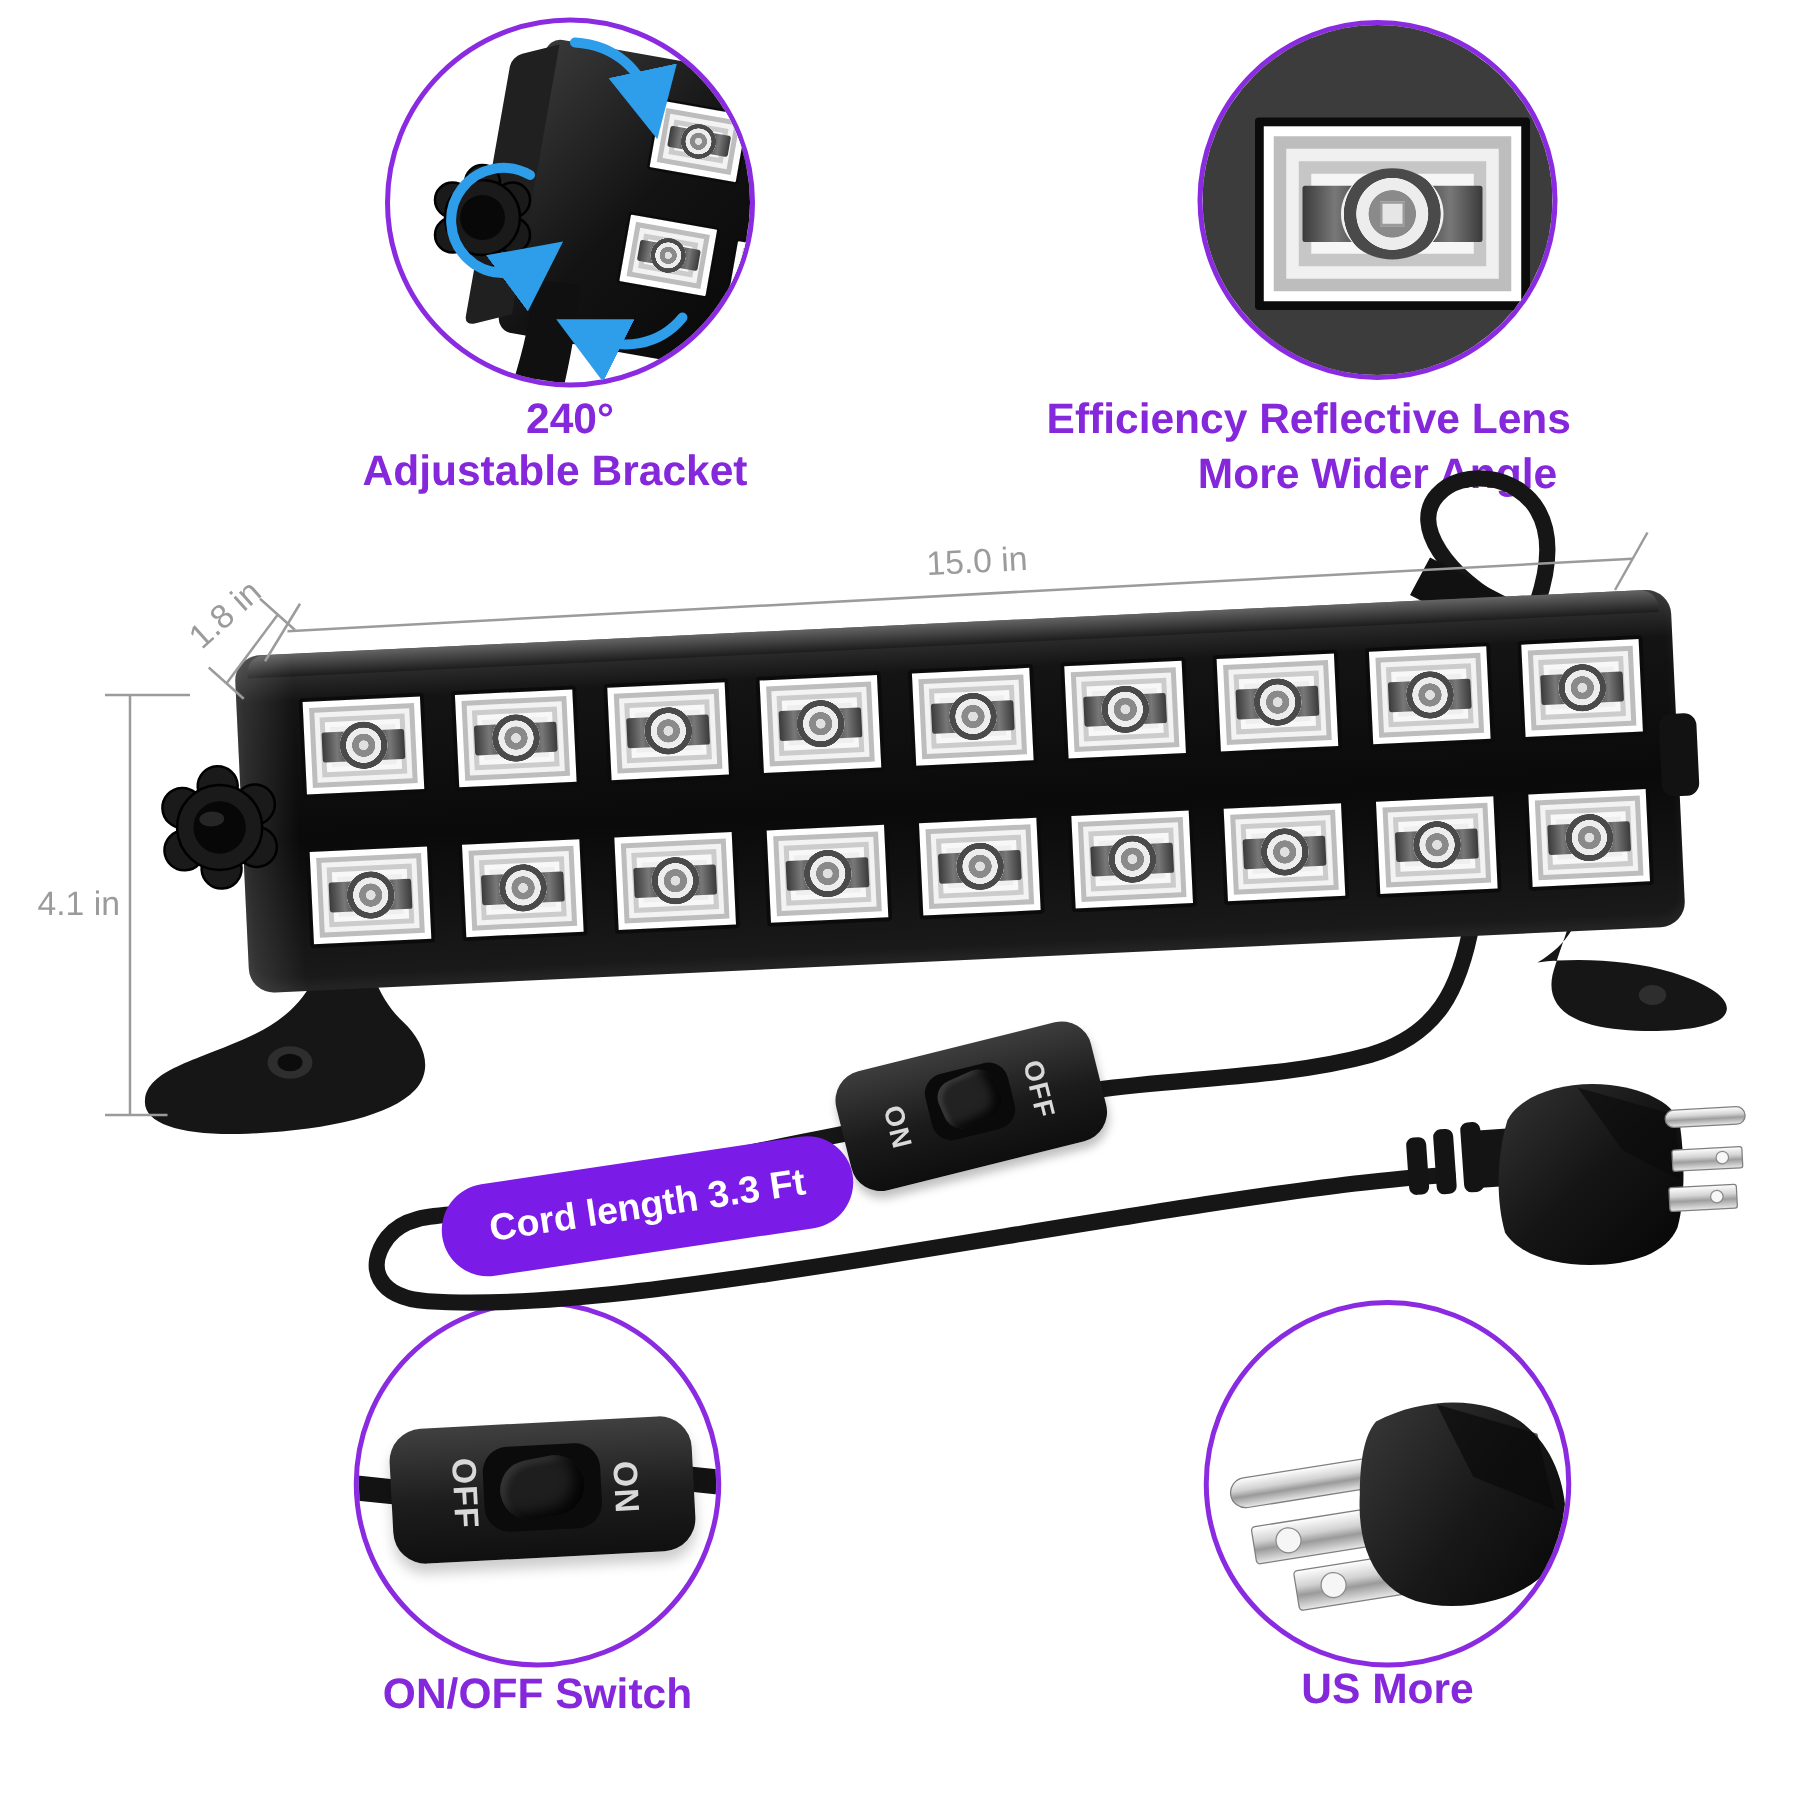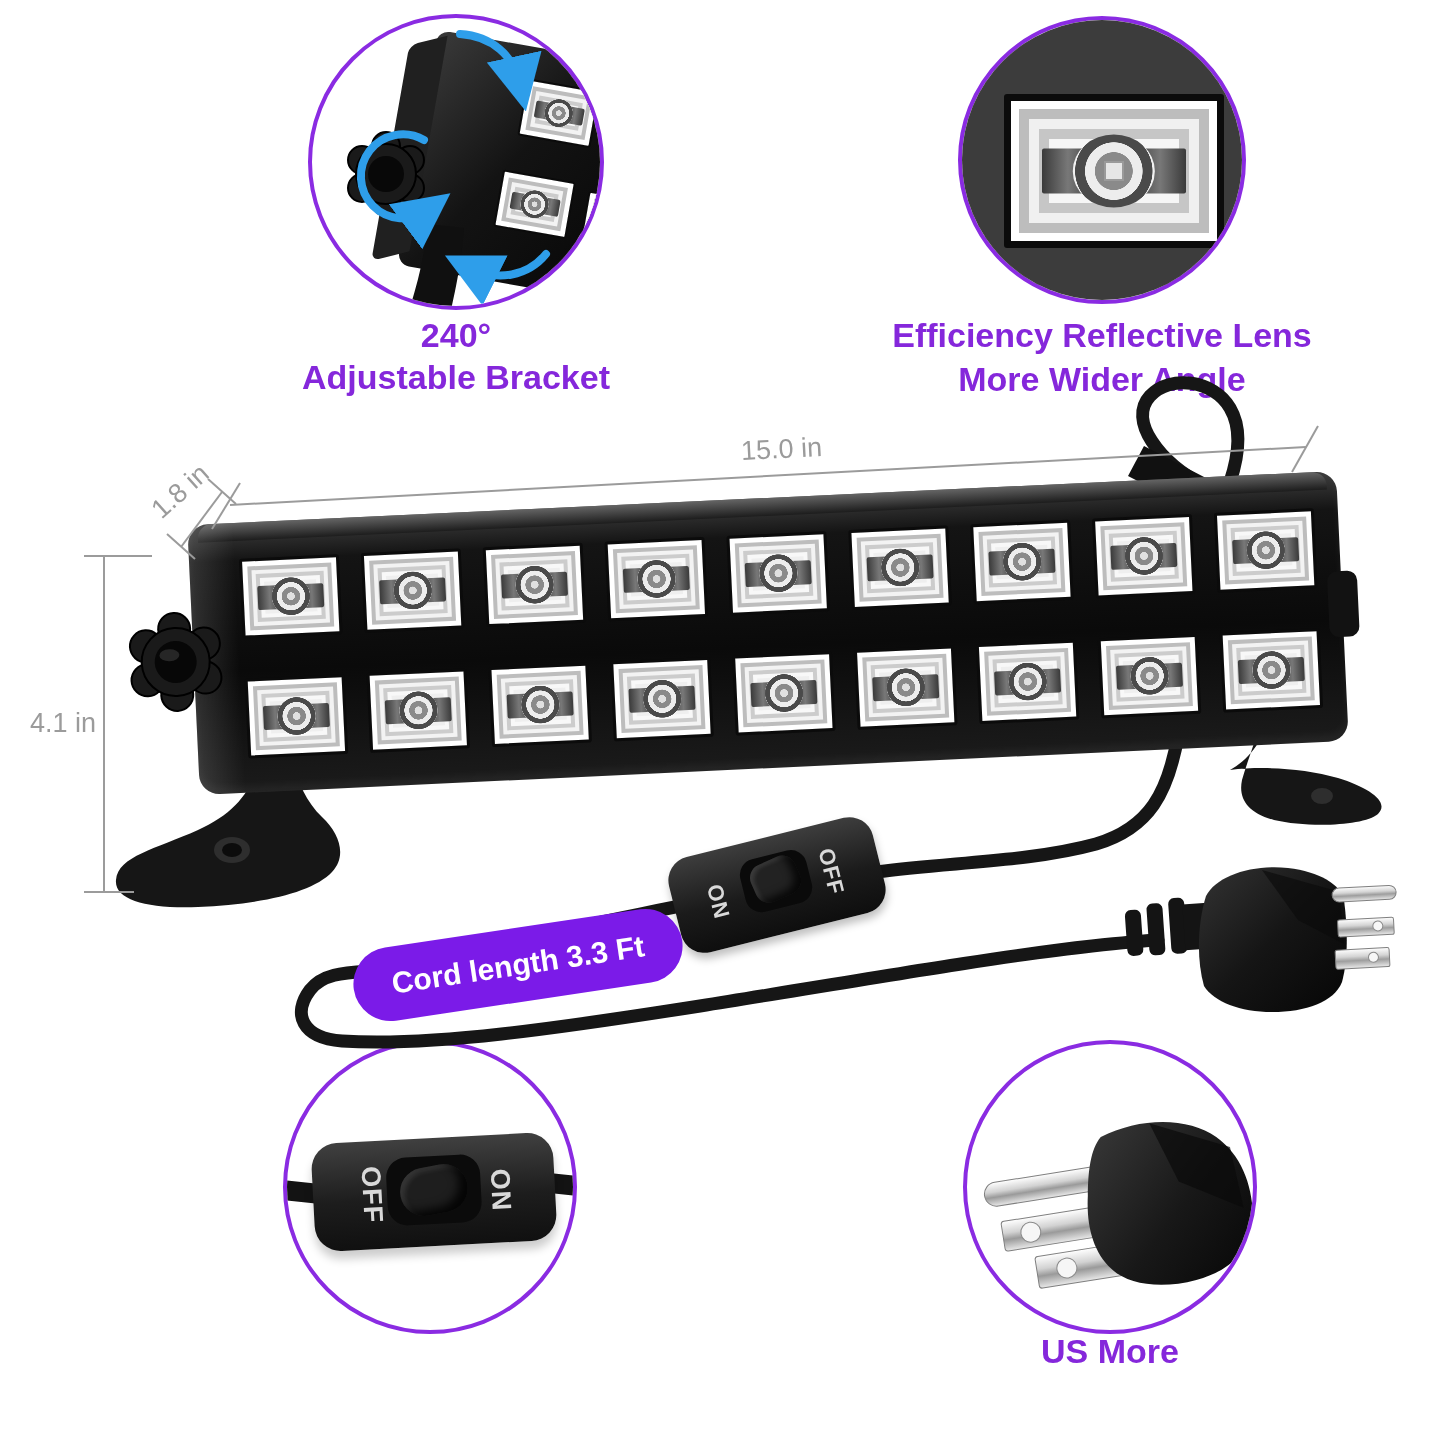--- a/index.html
+++ b/index.html
@@ -237,42 +237,43 @@
       </g>
       <circle cx="74" cy="156" r="18" fill="#080808"></circle>
       <g stroke="#2E9EEA" stroke-width="8" fill="none" stroke-linecap="round">
         <path d="M 148 16 C 180 18 202 38 208 66" marker-end="url(#ah)"></path>
         <path d="M 112 122 A 42 42 0 1 0 116 192" marker-end="url(#ah)"></path>
         <path d="M 234 236 C 216 258 186 264 158 250" marker-end="url(#ah)"></path>
       </g>
     </svg>
   </div>
   <div class="cap-label" style="left:456px;top:316px;">240°</div>
-  <div class="cap-label" style="left:456px;top:358px;">Adjustable Bracket</div>
+  <div class="cap-label" style="left:444px;top:358px;">Adjustable Bracket</div>
 
   <div class="callout-circle" style="left:958px;top:16px;width:288px;height:288px;">
     <div class="tr-bg"></div>
     <div class="lens lens-big">
       <div class="chip-square"></div>
     </div>
   </div>
-  <div class="cap-label" style="left:1102px;top:316px;">Efficiency Reflective Lens</div>
+  <div class="cap-label" style="left:1047px;top:316px;">Efficiency Reflective Lens</div>
   <div class="cap-label" style="left:1102px;top:360px;">More Wider Angle</div>
 
   <div class="callout-circle" style="left:283px;top:1040px;width:294px;height:294px;">
     <div class="bl-stub" style="left:-8px;top:138px;transform:rotate(6deg);"></div>
     <div class="bl-stub" style="right:-8px;top:130px;transform:rotate(6deg);"></div>
     <div class="bl-switch">
       <span class="sw-text sw-off">OFF</span>
       <span class="sw-text sw-on">ON</span>
       <div class="bl-recess">
         <div class="bl-knob"></div>
       </div>
     </div>
   </div>
+  <div class="cap-label" style="left:430px;top:1336px;">ON/OFF Switch</div>
 
   <div class="callout-circle" style="left:963px;top:1040px;width:294px;height:294px;">
     <svg width="294" height="294" viewBox="0 0 294 294">
       <defs>
         <linearGradient id="metal2" x1="0" y1="0" x2="0" y2="1">
           <stop offset="0" stop-color="#ffffff"></stop>
             <stop offset=".4" stop-color="#d2d2d2"></stop>
           <stop offset=".62" stop-color="#9a9a9a"></stop>
             <stop offset="1" stop-color="#e9e9e9"></stop>
         </linearGradient>

